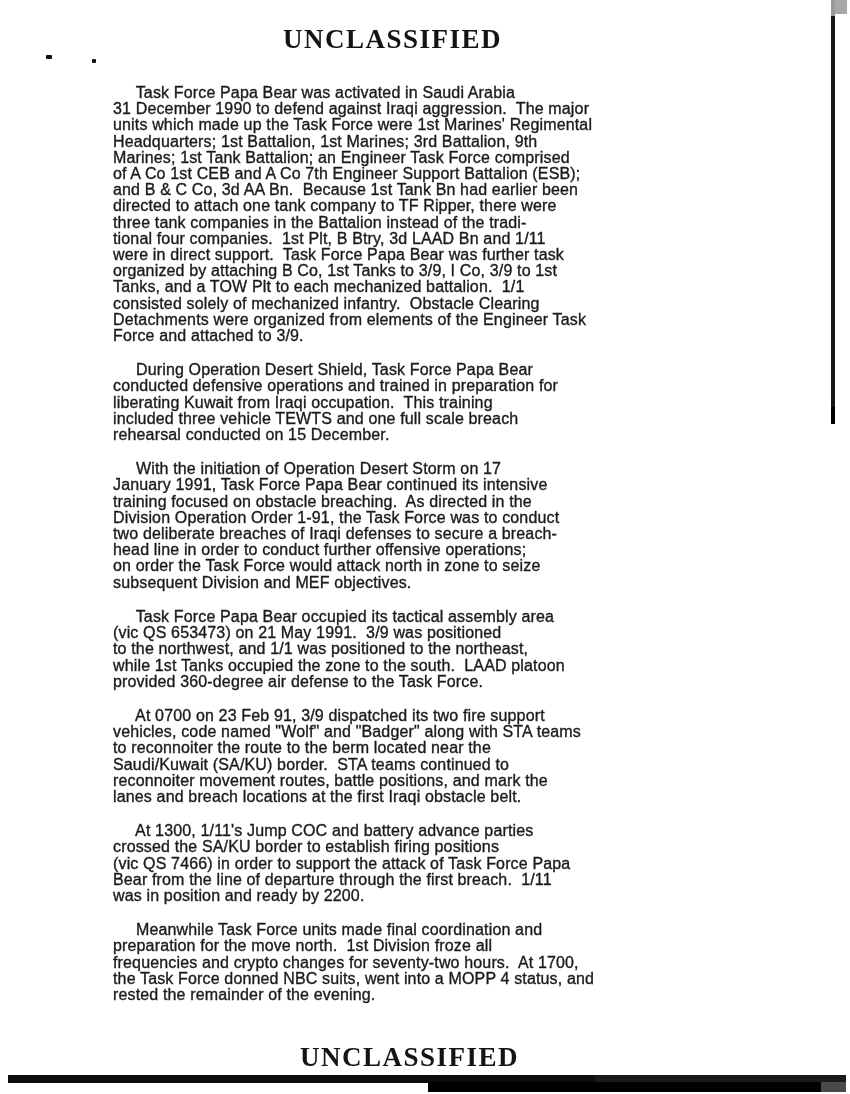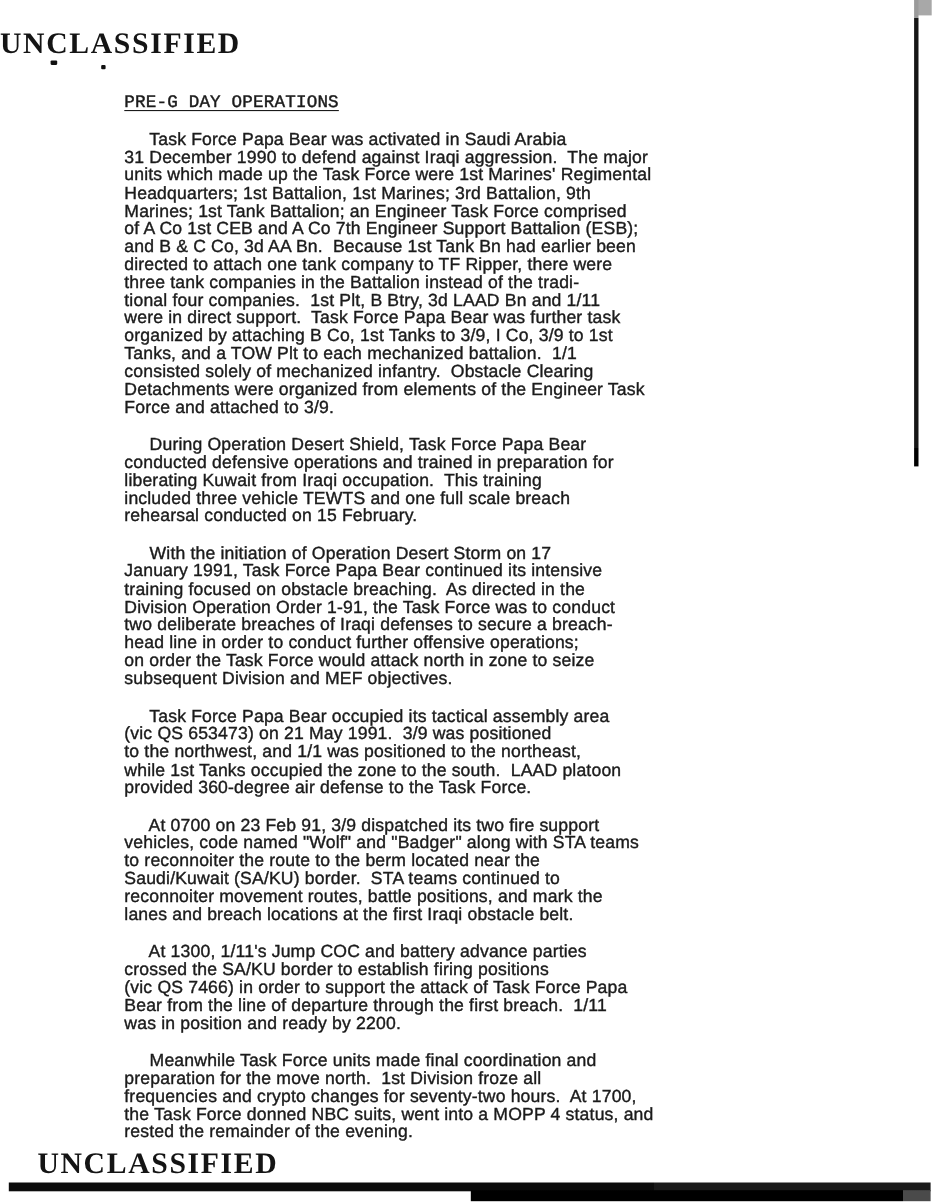--- a/index.html
+++ b/index.html
@@ -12,21 +12,21 @@
     background: #ffffff;
     position: relative;
     overflow: hidden;
     font-family: "Liberation Mono", monospace;
   }
   
   .classification {
     position: absolute;
     left: 0;
     width: 785px;
-    text-align: left;
+    text-align: center;
     font-family: "Liberation Serif", serif;
     font-weight: bold;
     font-size: 27px;
     letter-spacing: 1.5px;
     color: #141414;
   }
   .classification.top { top: 24px; }
   .classification.bottom { top: 1042px; padding-left: 34px; box-sizing: border-box; }
 
   
@@ -105,21 +105,20 @@
 
 <div class="classification top">UNCLASSIFIED</div>
 
 <div class="speck speck-1"></div>
 <div class="speck speck-2"></div>
 
 <div class="edge-cap"></div>
 <div class="edge-line"></div>
 
 <div class="content">
-  <div class="section-heading">PRE-G DAY OPERATIONS</div>
 
   <p class="para">     Task Force Papa Bear was activated in Saudi Arabia
 31 December 1990 to defend against Iraqi aggression.  The major
 units which made up the Task Force were 1st Marines' Regimental
 Headquarters; 1st Battalion, 1st Marines; 3rd Battalion, 9th
 Marines; 1st Tank Battalion; an Engineer Task Force comprised
 of A Co 1st CEB and A Co 7th Engineer Support Battalion (ESB);
 and B &amp; C Co, 3d AA Bn.  Because 1st Tank Bn had earlier been
 directed to attach one tank company to TF Ripper, there were
 three tank companies in the Battalion instead of the tradi-
@@ -127,21 +126,21 @@
 were in direct support.  Task Force Papa Bear was further task
 organized by attaching B Co, 1st Tanks to 3/9, I Co, 3/9 to 1st
 Tanks, and a TOW Plt to each mechanized battalion.  1/1
 consisted solely of mechanized infantry.  Obstacle Clearing
 Detachments were organized from elements of the Engineer Task
 Force and attached to 3/9.</p>
   <p class="para">     During Operation Desert Shield, Task Force Papa Bear
 conducted defensive operations and trained in preparation for
 liberating Kuwait from Iraqi occupation.  This training
 included three vehicle TEWTS and one full scale breach
-rehearsal conducted on 15 February.</p>
+rehearsal conducted on 15 December.</p>
   <p class="para">     With the initiation of Operation Desert Storm on 17
 January 1991, Task Force Papa Bear continued its intensive
 training focused on obstacle breaching.  As directed in the
 Division Operation Order 1-91, the Task Force was to conduct
 two deliberate breaches of Iraqi defenses to secure a breach-
 head line in order to conduct further offensive operations;
 on order the Task Force would attack north in zone to seize
 subsequent Division and MEF objectives.</p>
   <p class="para">     Task Force Papa Bear occupied its tactical assembly area
 (vic QS 653473) on 21 May 1991.  3/9 was positioned

